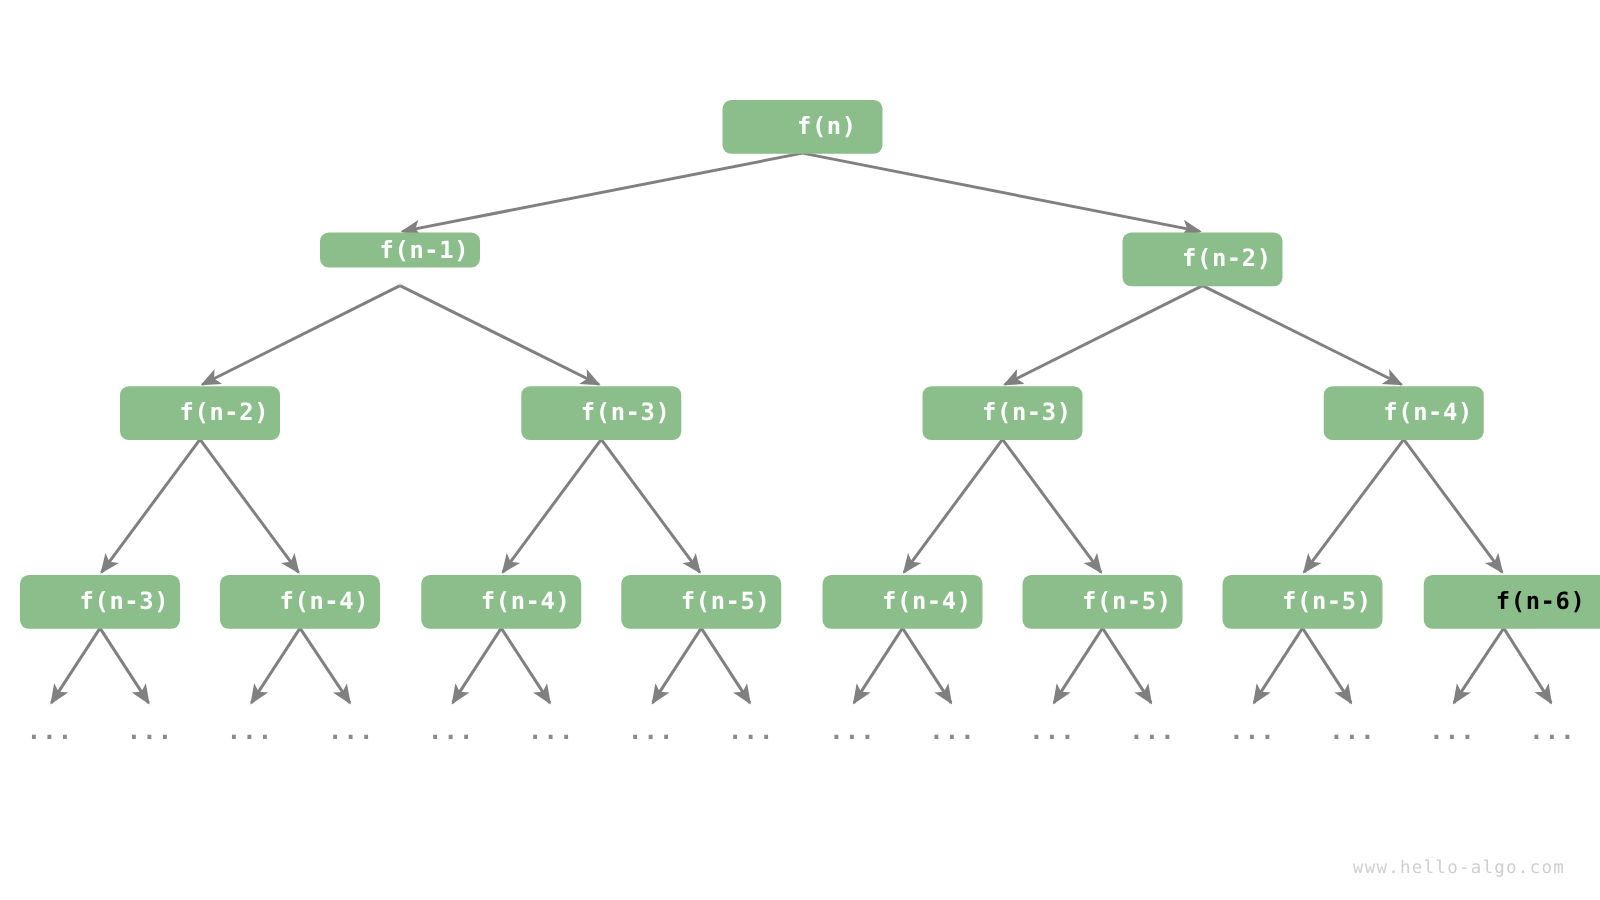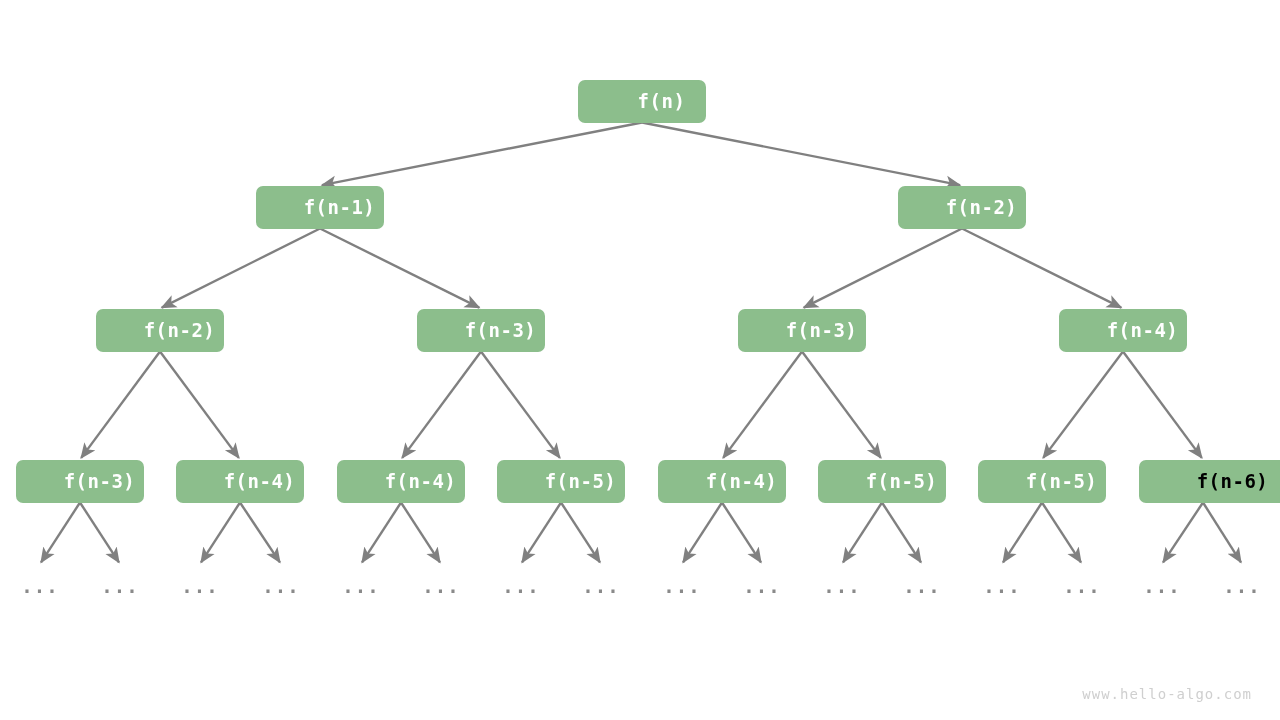--- a/index.html
+++ b/index.html
@@ -100,21 +100,21 @@
         <line x1="882" y1="502.5" x2="920.9095442326797" y2="562.323424257745" stroke="#808080" stroke-width="2.4" stroke-linecap="butt" marker-end="url(#arrowhead)"></line>
         <line x1="1042" y1="502.5" x2="1003.0904557673203" y2="562.323424257745" stroke="#808080" stroke-width="2.4" stroke-linecap="butt" marker-end="url(#arrowhead)"></line>
         <line x1="1042" y1="502.5" x2="1080.9095442326798" y2="562.323424257745" stroke="#808080" stroke-width="2.4" stroke-linecap="butt" marker-end="url(#arrowhead)"></line>
         <line x1="1203" y1="502.5" x2="1163.1094003924504" y2="562.3358994113244" stroke="#808080" stroke-width="2.4" stroke-linecap="butt" marker-end="url(#arrowhead)"></line>
         <line x1="1203" y1="502.5" x2="1240.9289159492832" y2="562.3109828431006" stroke="#808080" stroke-width="2.4" stroke-linecap="butt" marker-end="url(#arrowhead)"></line>
       </g>
   </svg>
 
   <div id="node-layer">
       <div class="node" style="left: 578px; top: 79.5px; width: 128px; height: 43px; background: rgb(140, 190, 140); color: rgb(255, 255, 255);">f(n)</div>
-      <div class="node" style="left: 256px; top: 185.5px; width: 128px; height: 43px; background: rgb(140, 190, 140); color: rgb(255, 255, 255);">f(n-1)</div>
+      <div class="node" style="left: 256px; top: 185.5px; width: 128px; height: 28px; background: rgb(140, 190, 140); color: rgb(255, 255, 255);">f(n-1)</div>
       <div class="node" style="left: 898px; top: 185.5px; width: 128px; height: 43px; background: rgb(140, 190, 140); color: rgb(255, 255, 255);">f(n-2)</div>
       <div class="node" style="left: 96px; top: 308.5px; width: 128px; height: 43px; background: rgb(140, 190, 140); color: rgb(255, 255, 255);">f(n-2)</div>
       <div class="node" style="left: 417px; top: 308.5px; width: 128px; height: 43px; background: rgb(140, 190, 140); color: rgb(255, 255, 255);">f(n-3)</div>
       <div class="node" style="left: 738px; top: 308.5px; width: 128px; height: 43px; background: rgb(140, 190, 140); color: rgb(255, 255, 255);">f(n-3)</div>
       <div class="node" style="left: 1059px; top: 308.5px; width: 128px; height: 43px; background: rgb(140, 190, 140); color: rgb(255, 255, 255);">f(n-4)</div>
       <div class="node" style="left: 16px; top: 459.5px; width: 128px; height: 43px; background: rgb(140, 190, 140); color: rgb(255, 255, 255);">f(n-3)</div>
       <div class="node" style="left: 176px; top: 459.5px; width: 128px; height: 43px; background: rgb(140, 190, 140); color: rgb(255, 255, 255);">f(n-4)</div>
       <div class="node" style="left: 337px; top: 459.5px; width: 128px; height: 43px; background: rgb(140, 190, 140); color: rgb(255, 255, 255);">f(n-4)</div>
       <div class="node" style="left: 497px; top: 459.5px; width: 128px; height: 43px; background: rgb(140, 190, 140); color: rgb(255, 255, 255);">f(n-5)</div>
       <div class="node" style="left: 658px; top: 459.5px; width: 128px; height: 43px; background: rgb(140, 190, 140); color: rgb(255, 255, 255);">f(n-4)</div>

